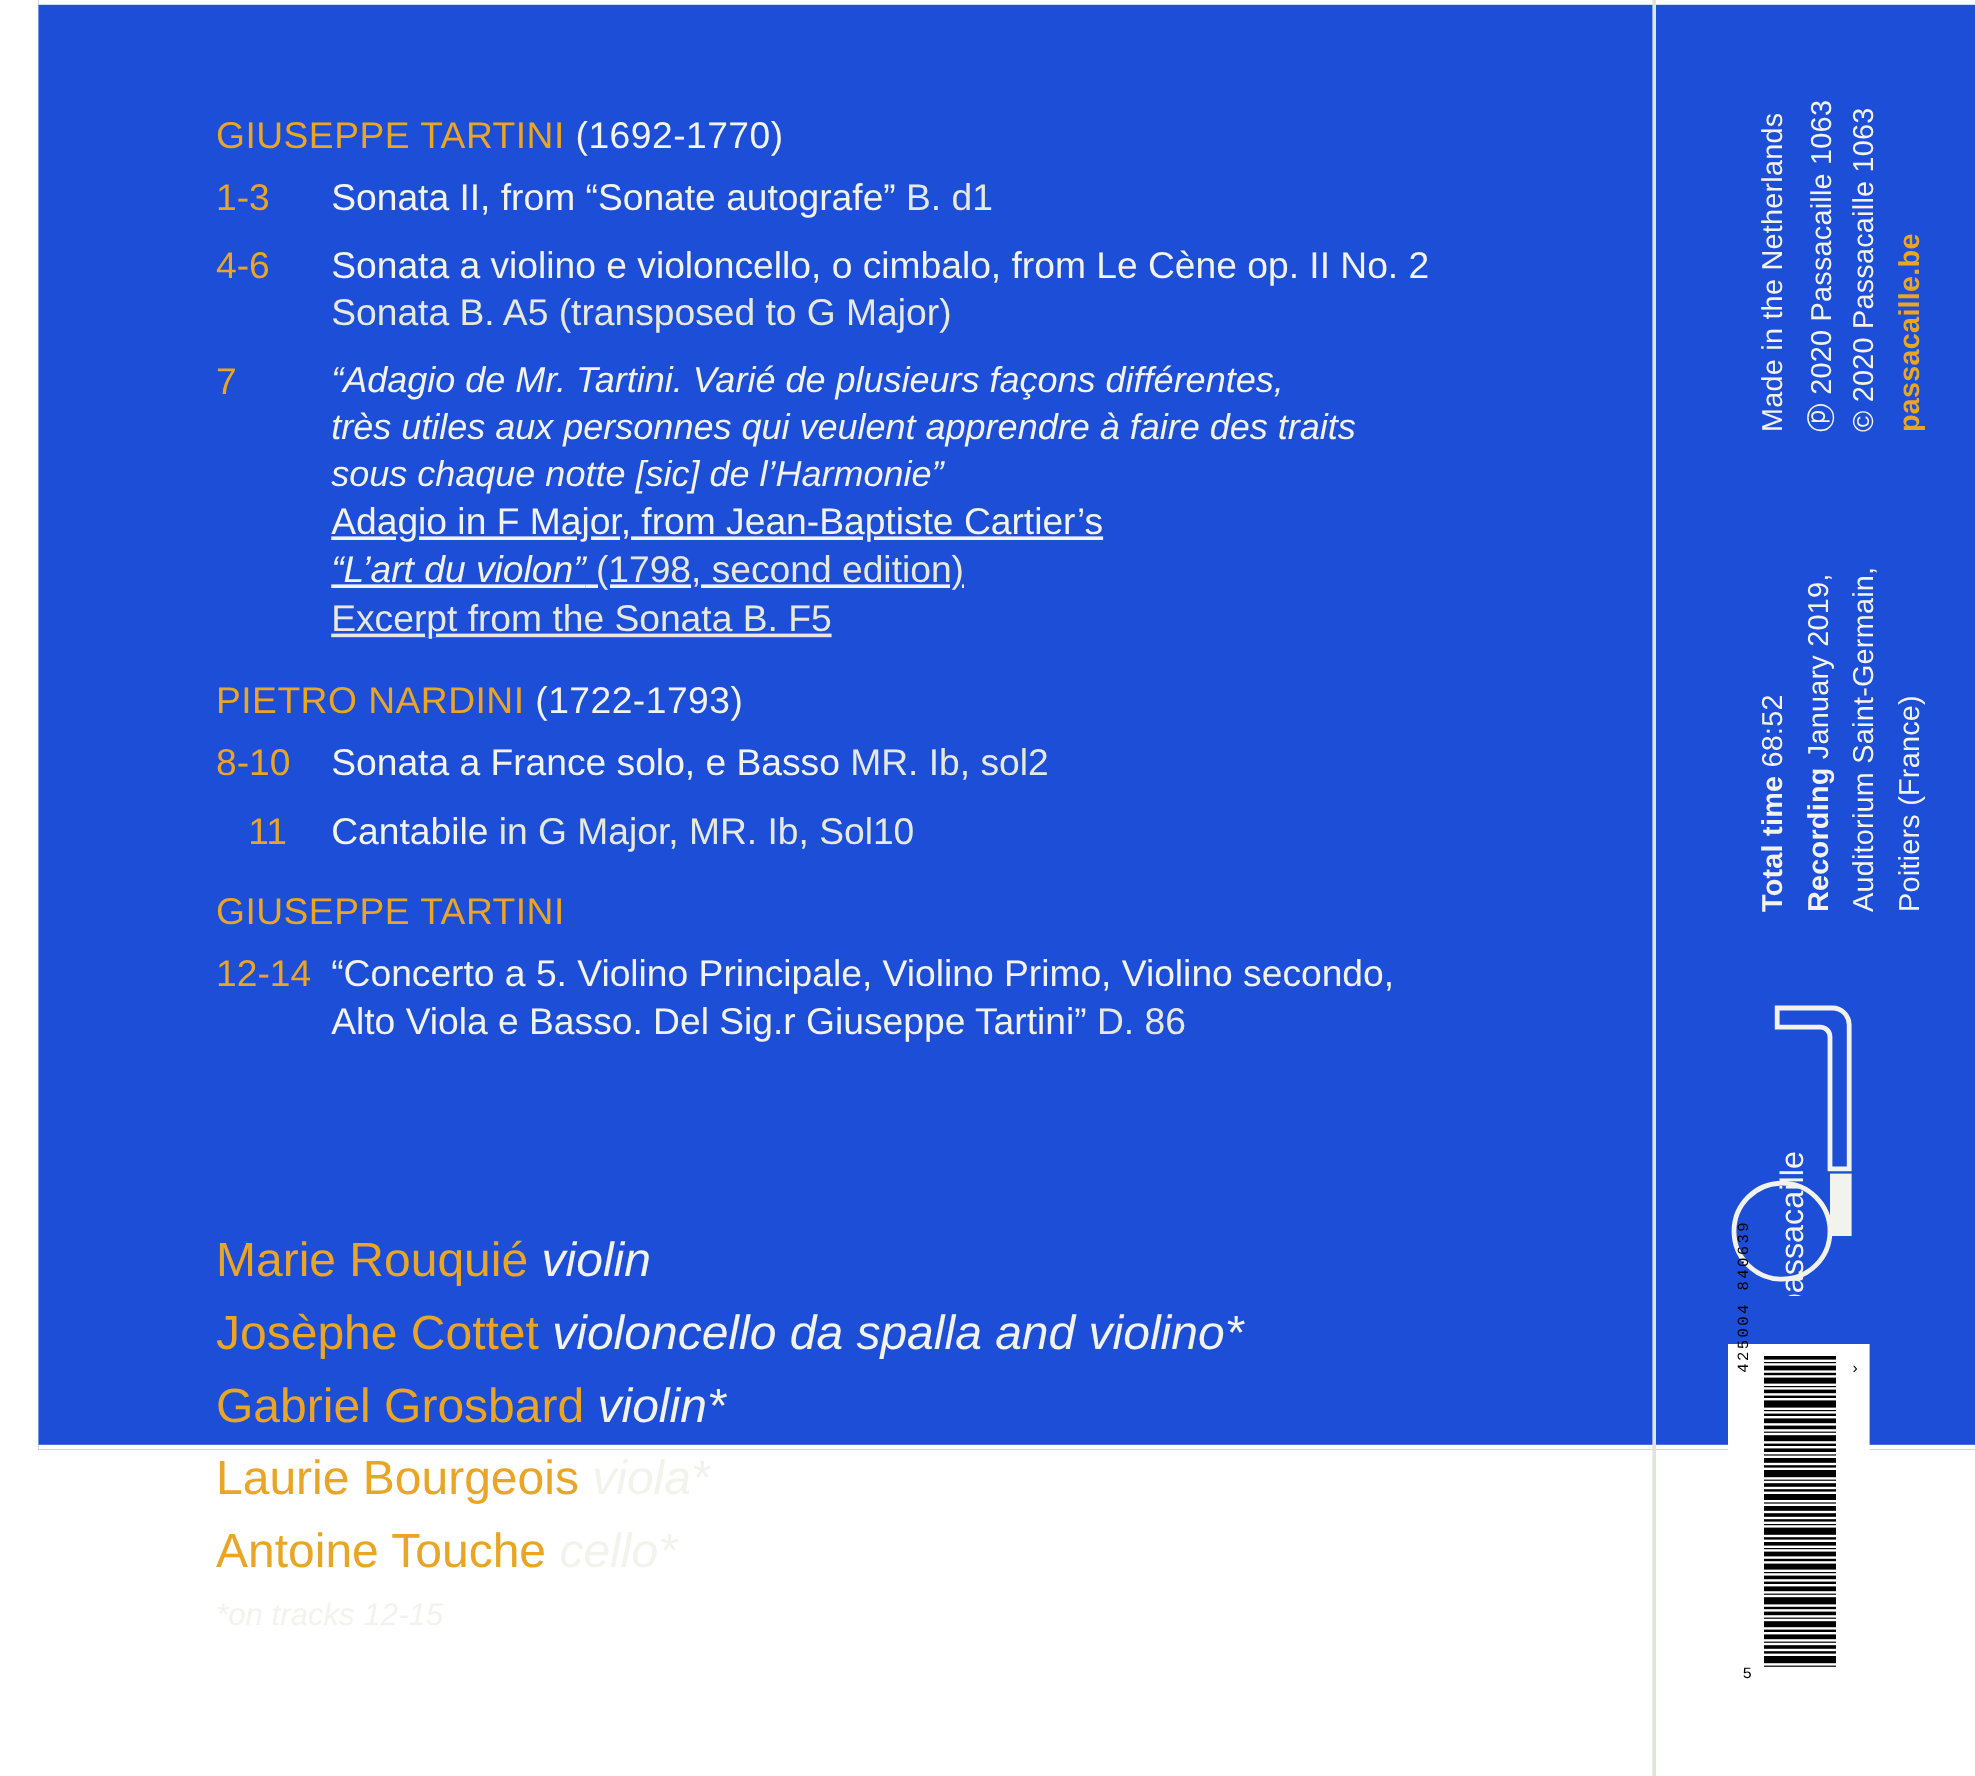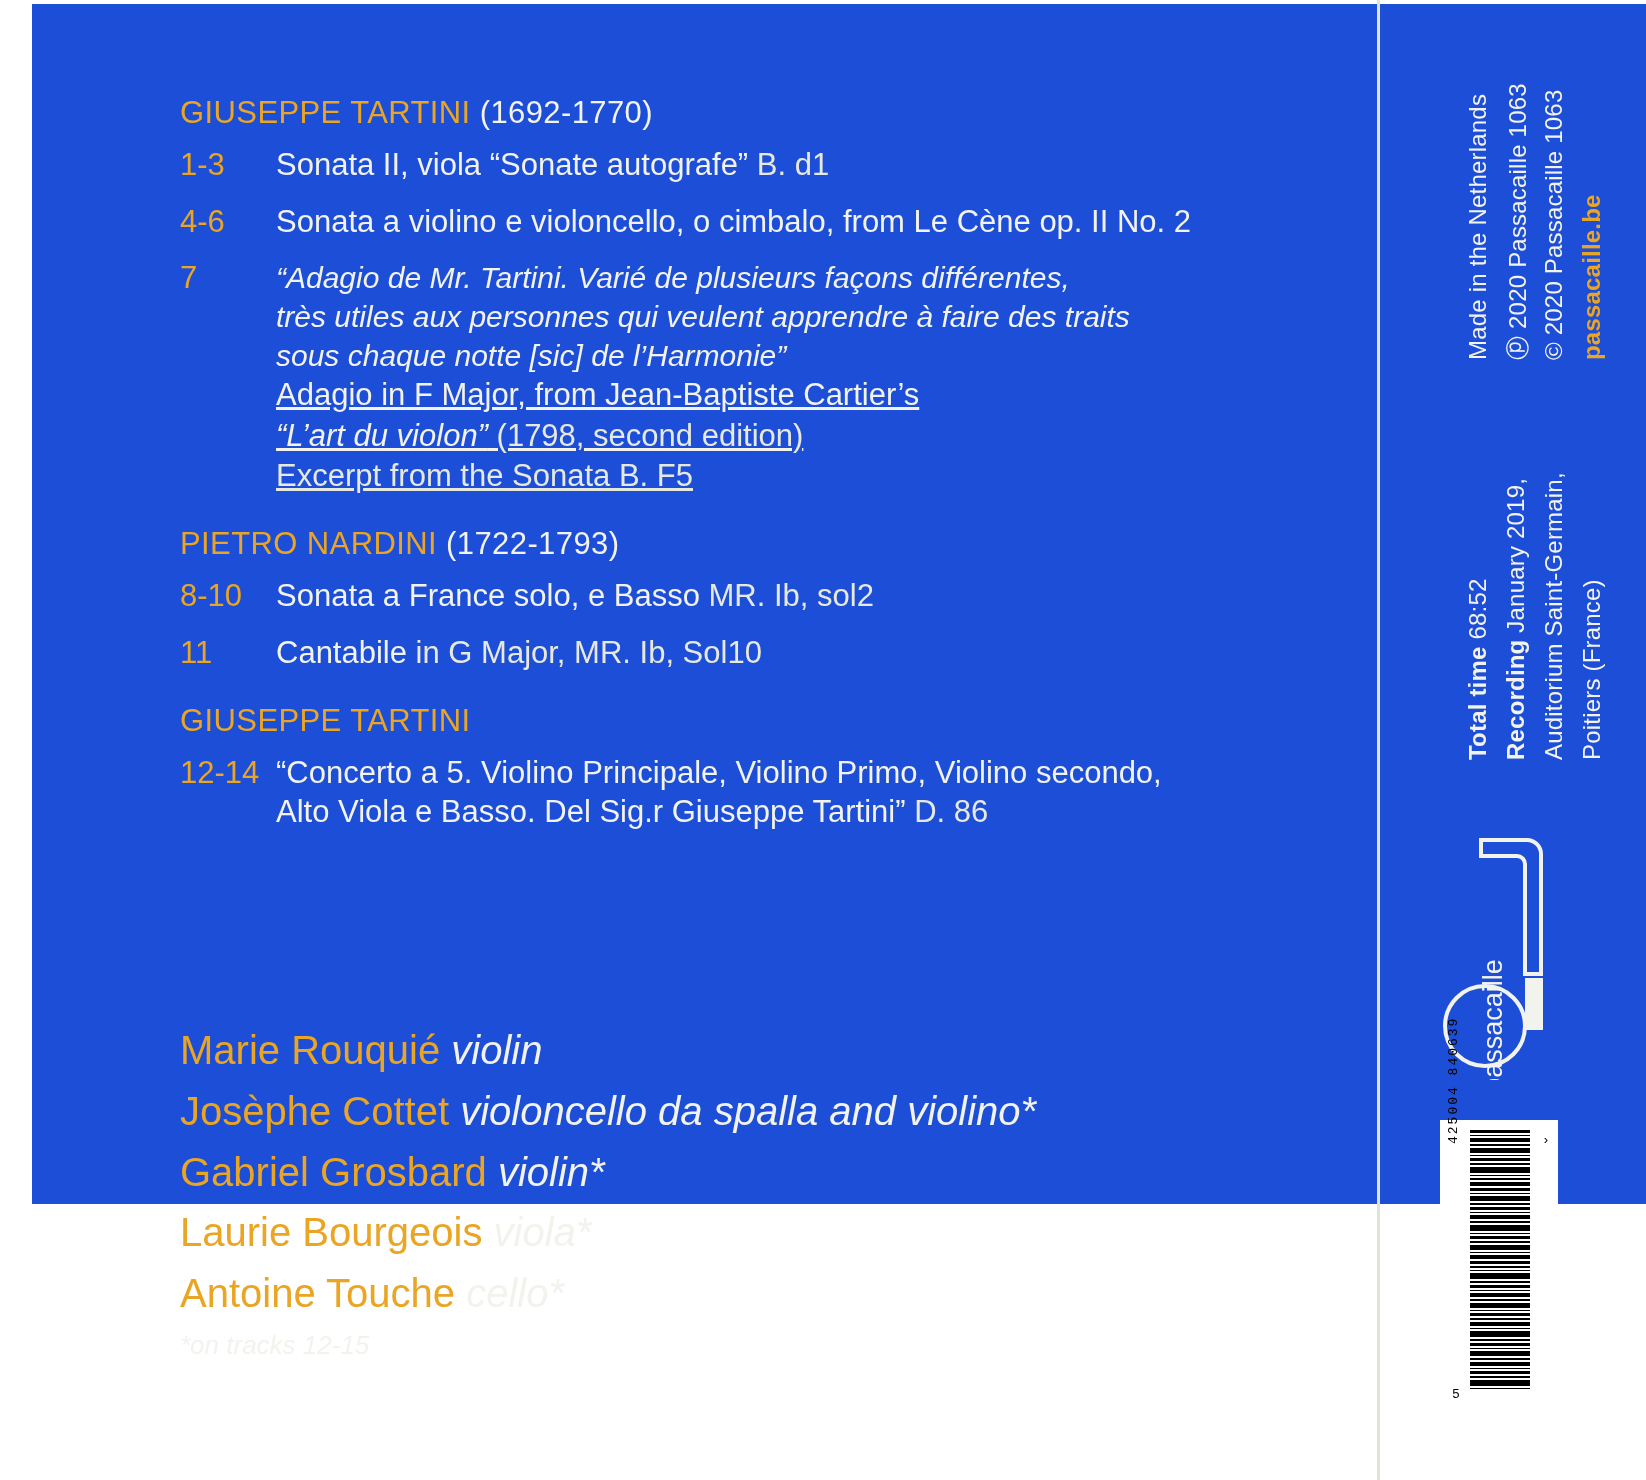--- a/index.html
+++ b/index.html
@@ -63,21 +63,21 @@
     align-items: flex-start;
     margin-bottom: 17px;
   }
   .tracknum {
     color: #e9a523;
     font-size: 31px;
     width: 96px;
     flex: 0 0 96px;
     line-height: 1.28;
   }
-  .tracknum.right { text-align: left; padding-right: 10px; width: 86px; flex: 0 0 86px;}
+  .tracknum.right { text-align: center; padding-right: 10px; width: 86px; flex: 0 0 86px;}
   .trackbody {
     font-size: 31px;
     line-height: 1.28;
     color: #f2f3ec;
     flex: 1 1 auto;
   }
   .light { color: #e6e9de; }
   .ital { font-style: italic; }
   .sub { display: block; }
 
@@ -208,28 +208,29 @@
 
   <div class="content">
 
     <div class="composer first">
       <span>GIUSEPPE TARTINI</span><span class="dates"> (1692-1770)</span>
     </div>
 
     <div class="track">
       <div class="tracknum">1-3</div>
       <div class="trackbody">
-        <span>Sonata II, viola “Sonate autografe”</span><span class="light"> B. d1</span>
+        <span>Sonata II, from “Sonate autografe”</span><span class="light"> B. d1</span>
       </div>
     </div>
 
     <div class="track">
       <div class="tracknum">4-6</div>
       <div class="trackbody">
         <span>Sonata a violino e violoncello, o cimbalo, from Le Cène op. II No. 2</span>
+        <span class="sub light">Sonata B. A5 (transposed to G Major)</span>
       </div>
     </div>
 
     <div class="track">
       <div class="tracknum">7</div>
       <div class="trackbody">
         <div class="quote-block">
           <div>“Adagio de Mr. Tartini. Varié de plusieurs façons différentes,</div>
           <div>très utiles aux personnes qui veulent apprendre à faire des traits</div>
           <div>sous chaque notte [sic] de l’Harmonie”</div>

